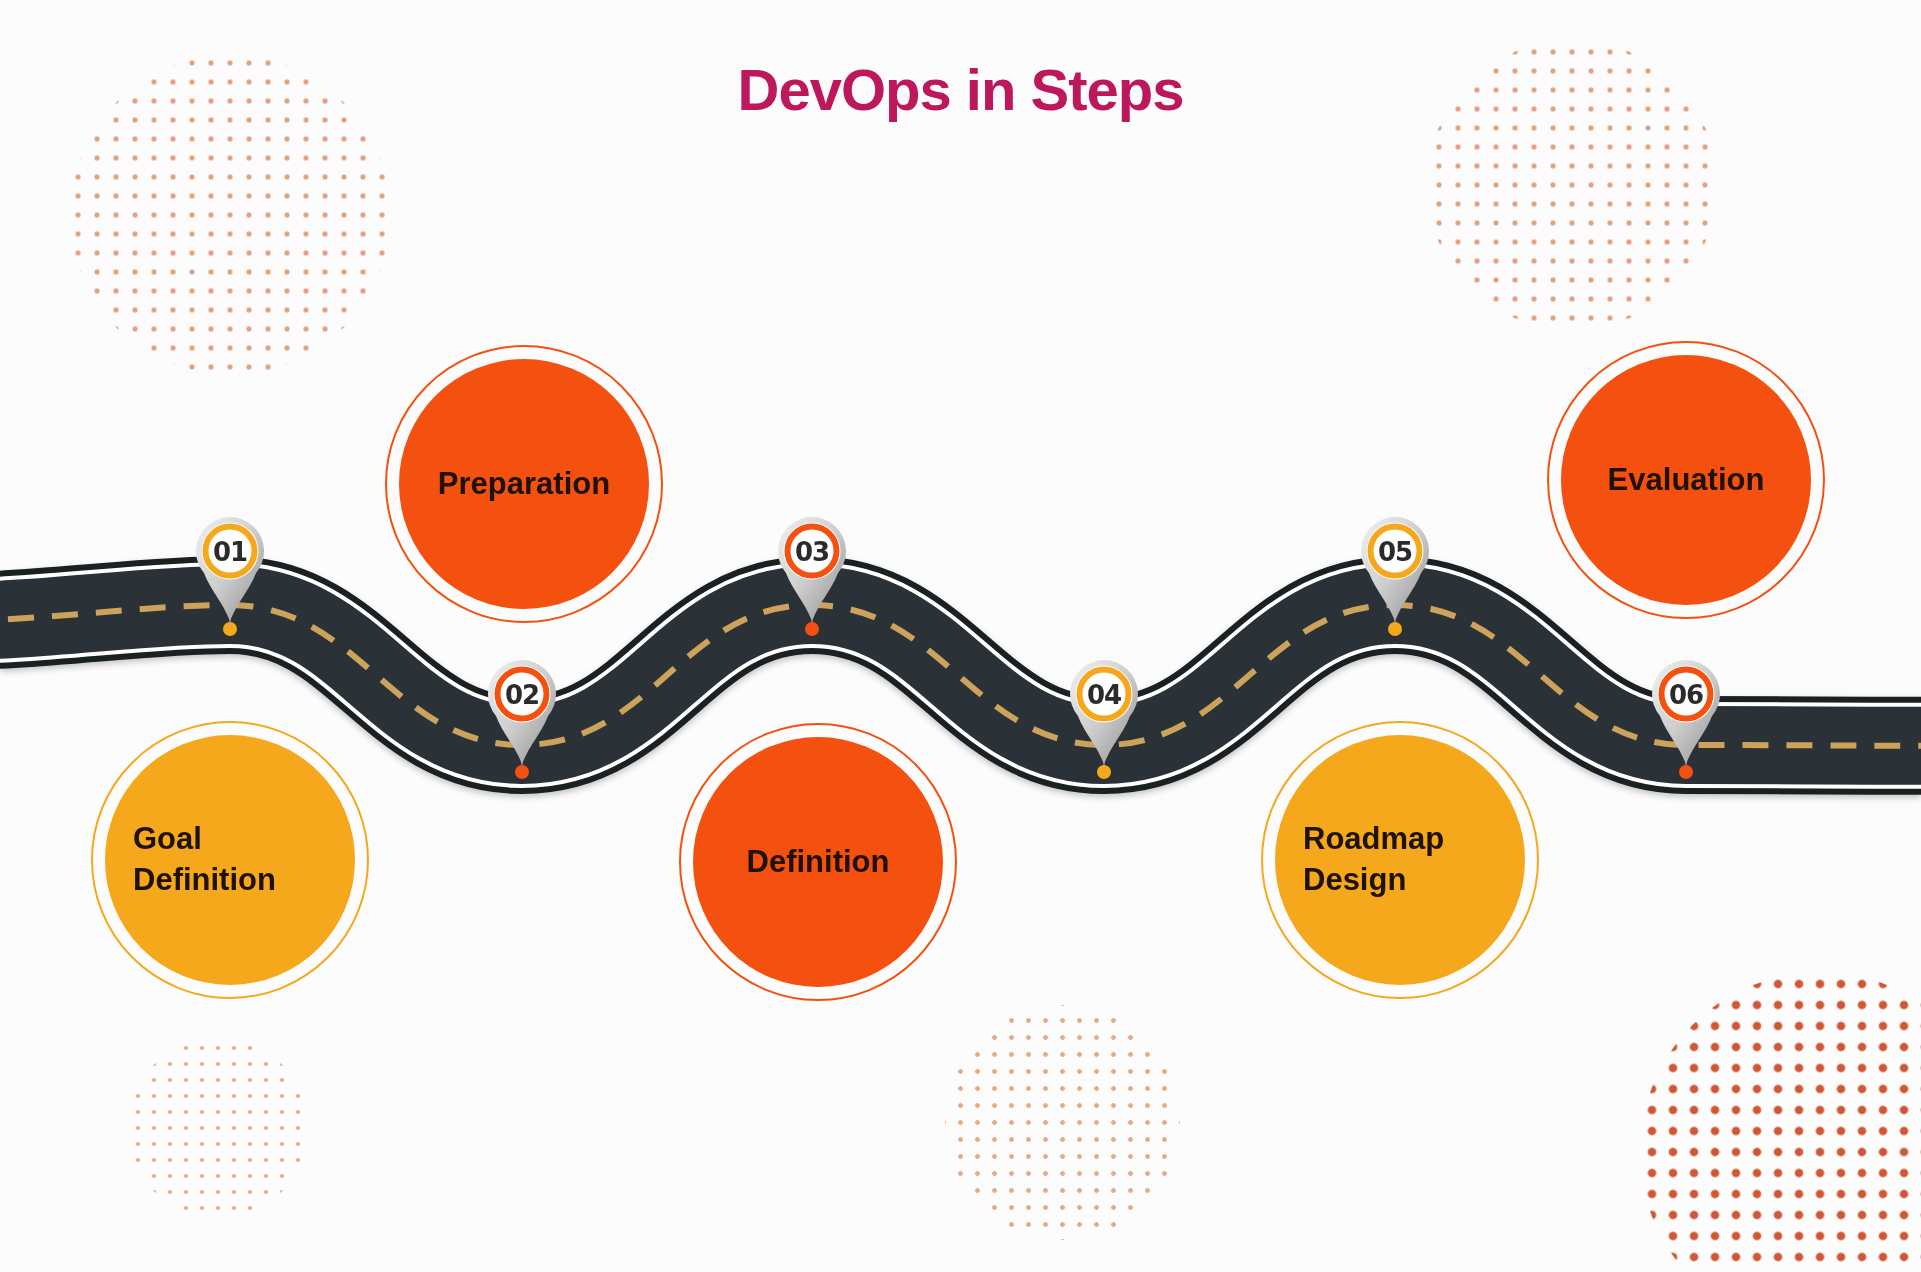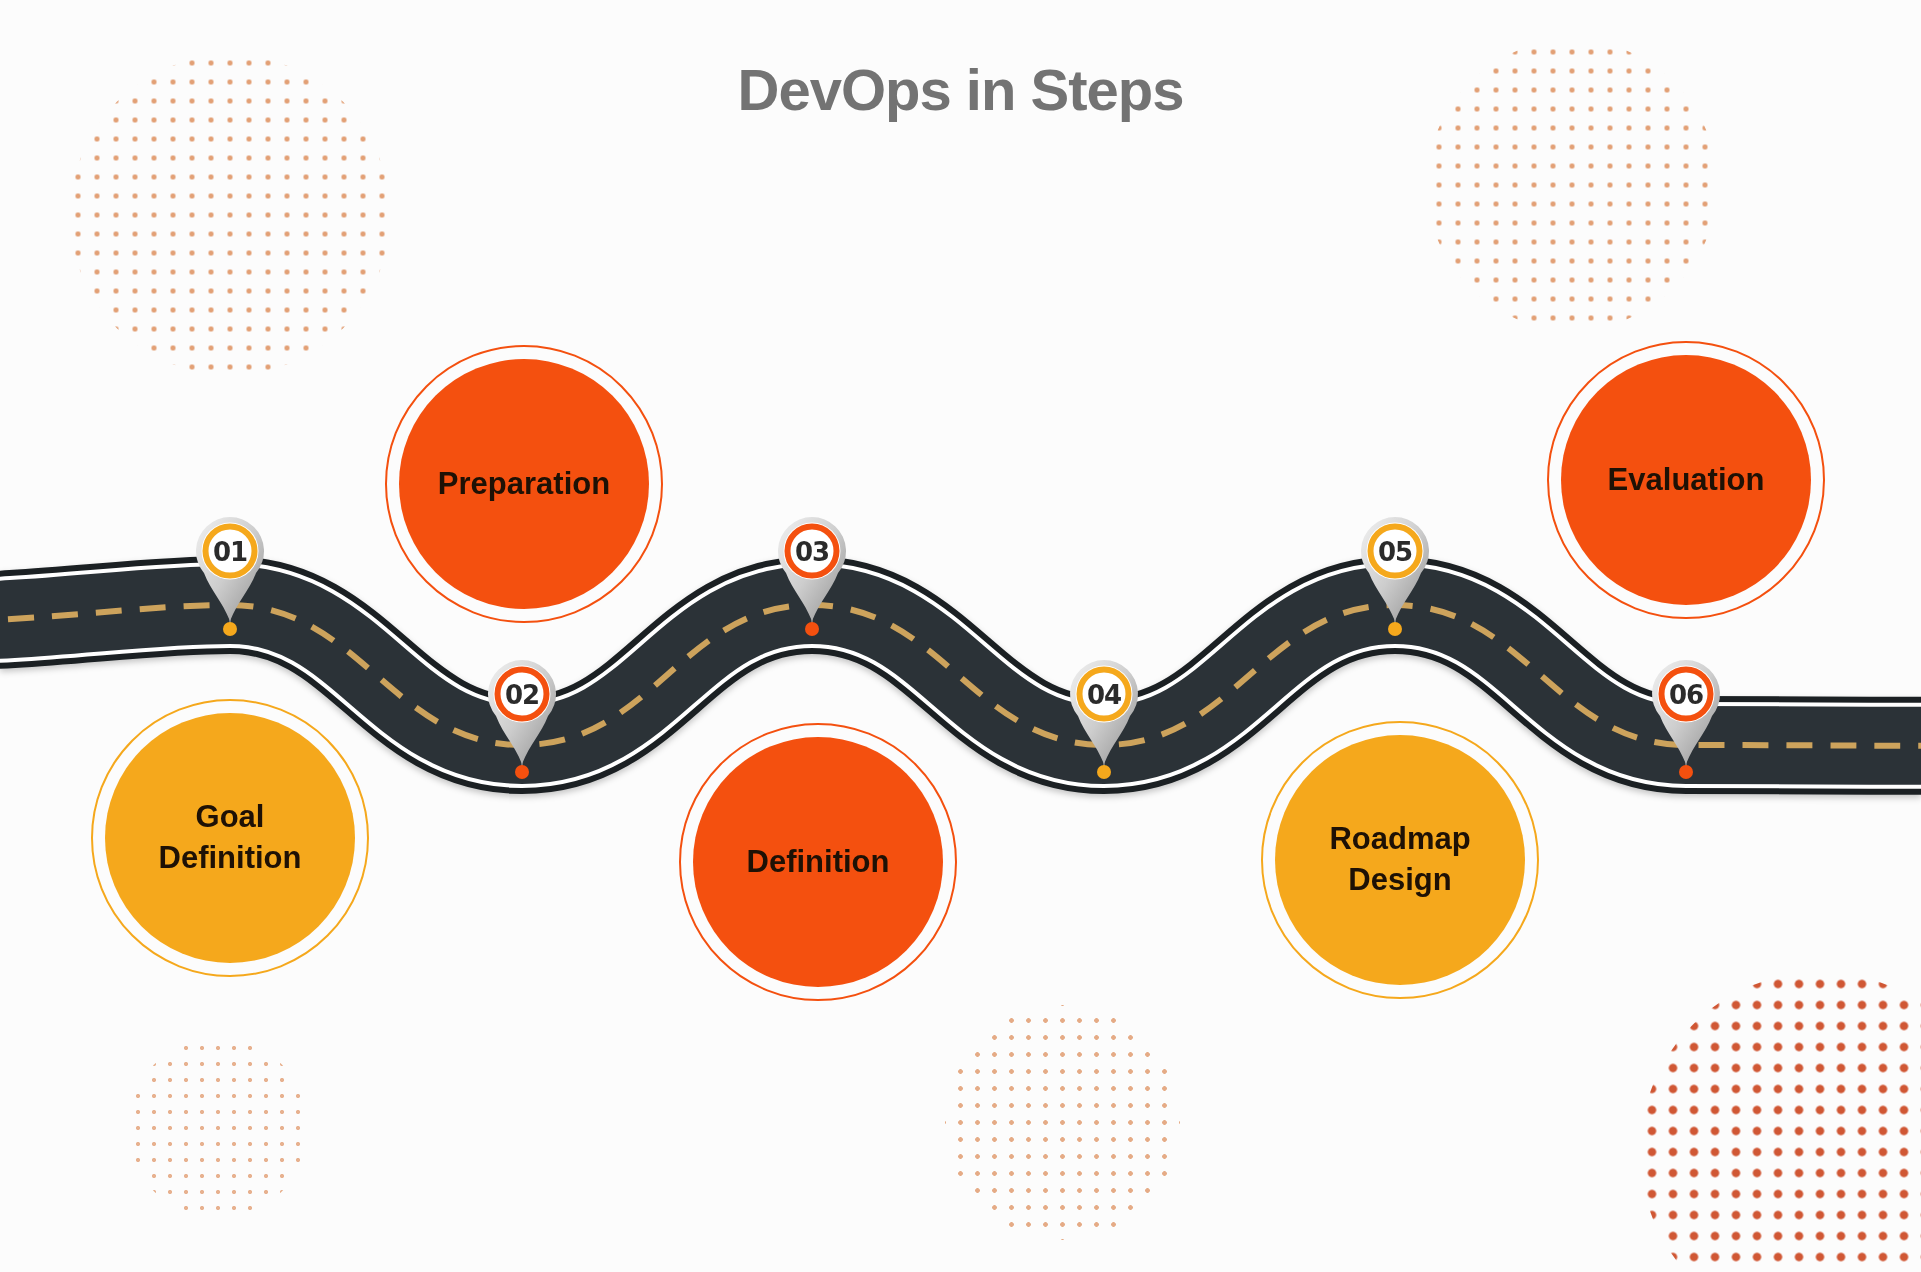--- a/index.html
+++ b/index.html
@@ -17,21 +17,21 @@
   *{box-sizing:border-box;margin:0;padding:0;}
   html,body{background:#ffffff;}
   body{font-family:"Liberation Sans",sans-serif;}
   .canvas{
     position:relative;width:1921px;height:1272px;overflow:hidden;background:var(--bg);
   }
 
   
   .title{
     position:absolute;left:0;right:0;top:56px;text-align:center;
-    font-size:58px;font-weight:700;letter-spacing:-1px;color:#737373;
+    font-size:58px;font-weight:700;letter-spacing:-1px;color:#be185d;
   }
 
   
   .dots{position:absolute;border-radius:50%;}
   .dots-tl{
     left:70px;top:55px;width:320px;height:320px;opacity:.8;
     background-image:radial-gradient(circle,var(--dots-muted) 2.2px,rgba(0,0,0,0) 3px);
     background-size:19px 19px;background-position:center;
   }
   .dots-tr{
@@ -89,27 +89,27 @@
 
   
   .step-circle{
     position:absolute;z-index:2;width:278px;height:278px;border-radius:50%;
     border:2px solid;background:transparent;
   }
   .step-circle.accent-yellow{border-color:var(--yellow);}
   .step-circle.accent-orange{border-color:var(--orange);}
   .step-fill{
     width:250px;height:250px;margin:12px;border-radius:50%;
-    display:flex;align-items:center;justify-content:center;text-align:center;
+    display:flex;align-items:center;justify-content:center;text-align:left;
     font-size:31px;font-weight:700;line-height:1.32;color:var(--label-text);
     padding:0 28px;
   }
   .accent-yellow .step-fill{background:var(--yellow);}
   .accent-orange .step-fill{background:var(--orange);}
-  .circ-goal{left:91px;top:699px;}
+  .circ-goal{left:91px;top:721px;}
   .circ-prep{left:385px;top:345px;}
   .circ-assess{left:679px;top:723px;}
   .circ-init{left:964px;top:345px;}
   .circ-roadmap{left:1261px;top:721px;}
   .circ-eval{left:1547px;top:341px;}
 </style>
 </head>
 <body>
 
 <div class="canvas">

